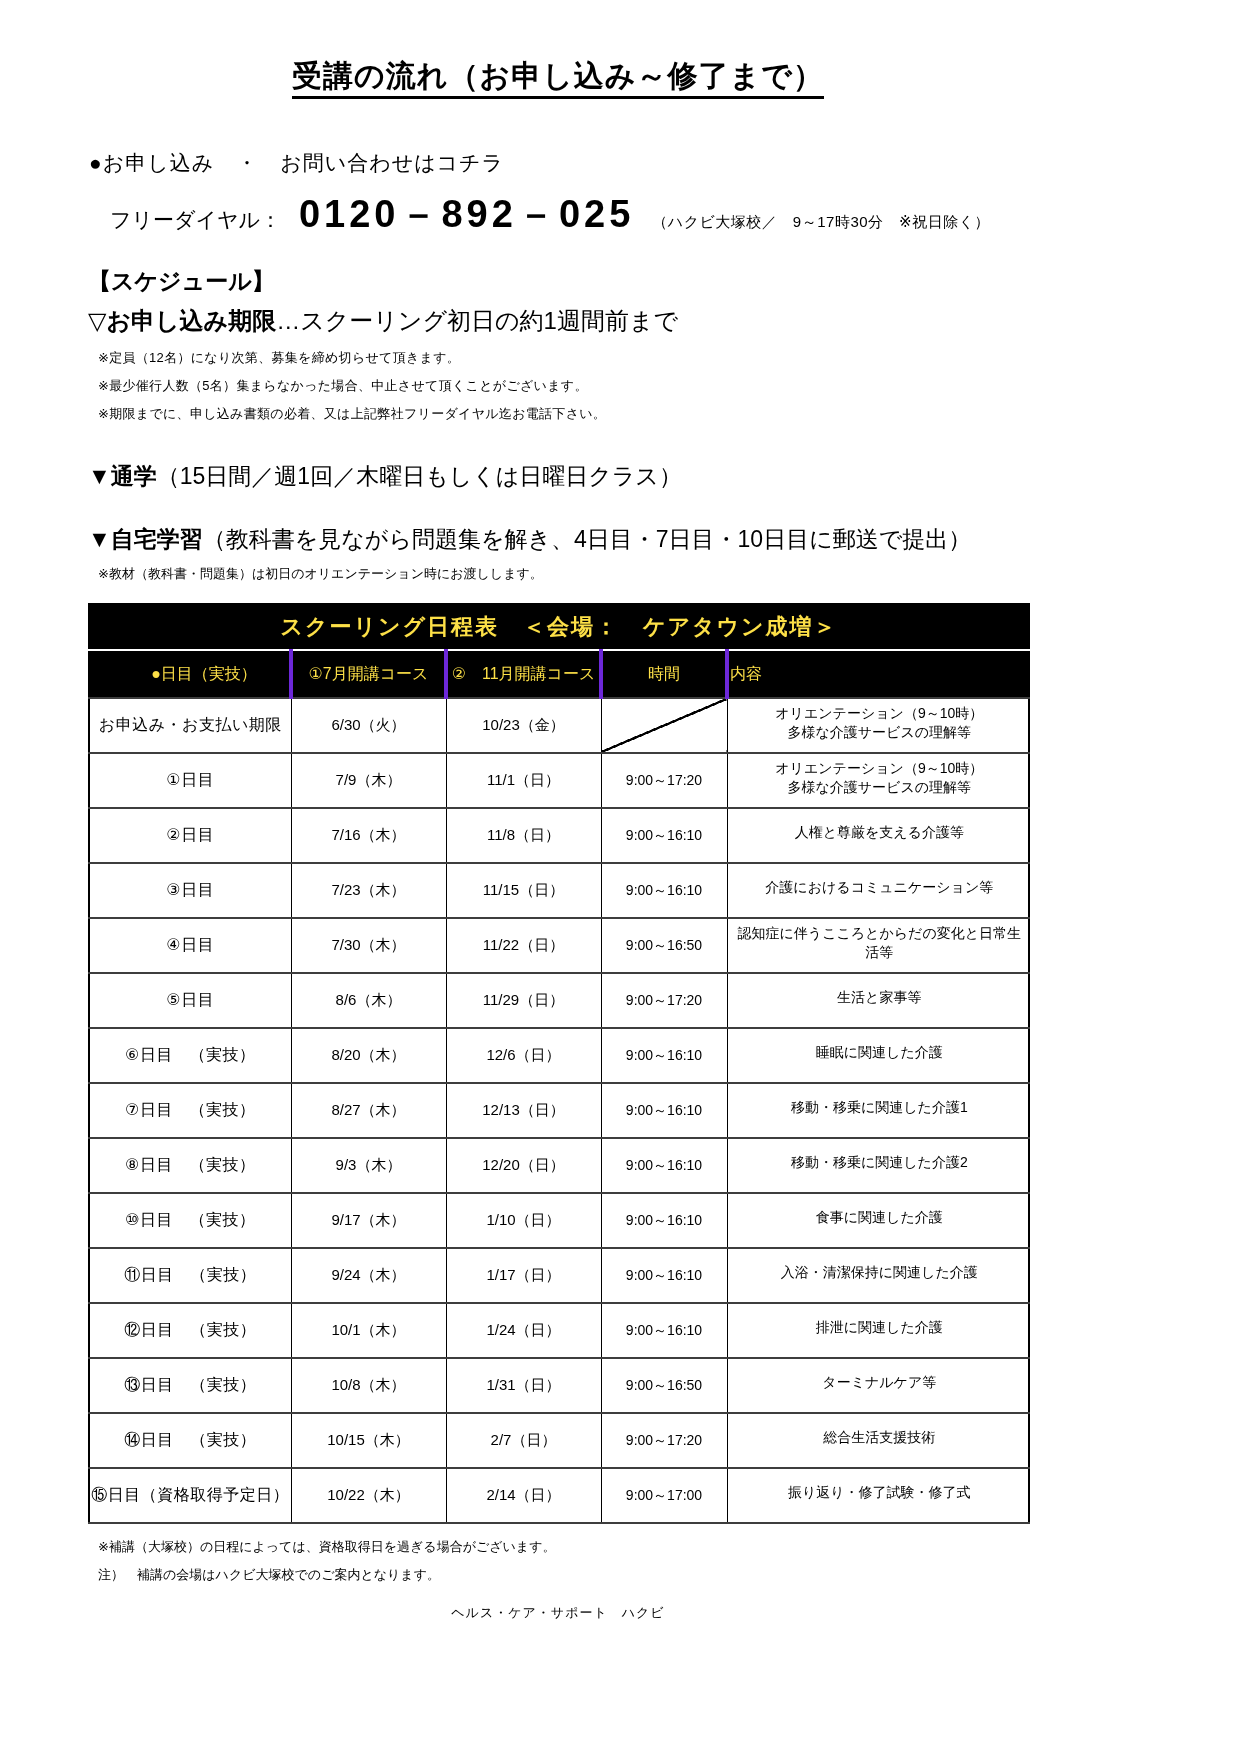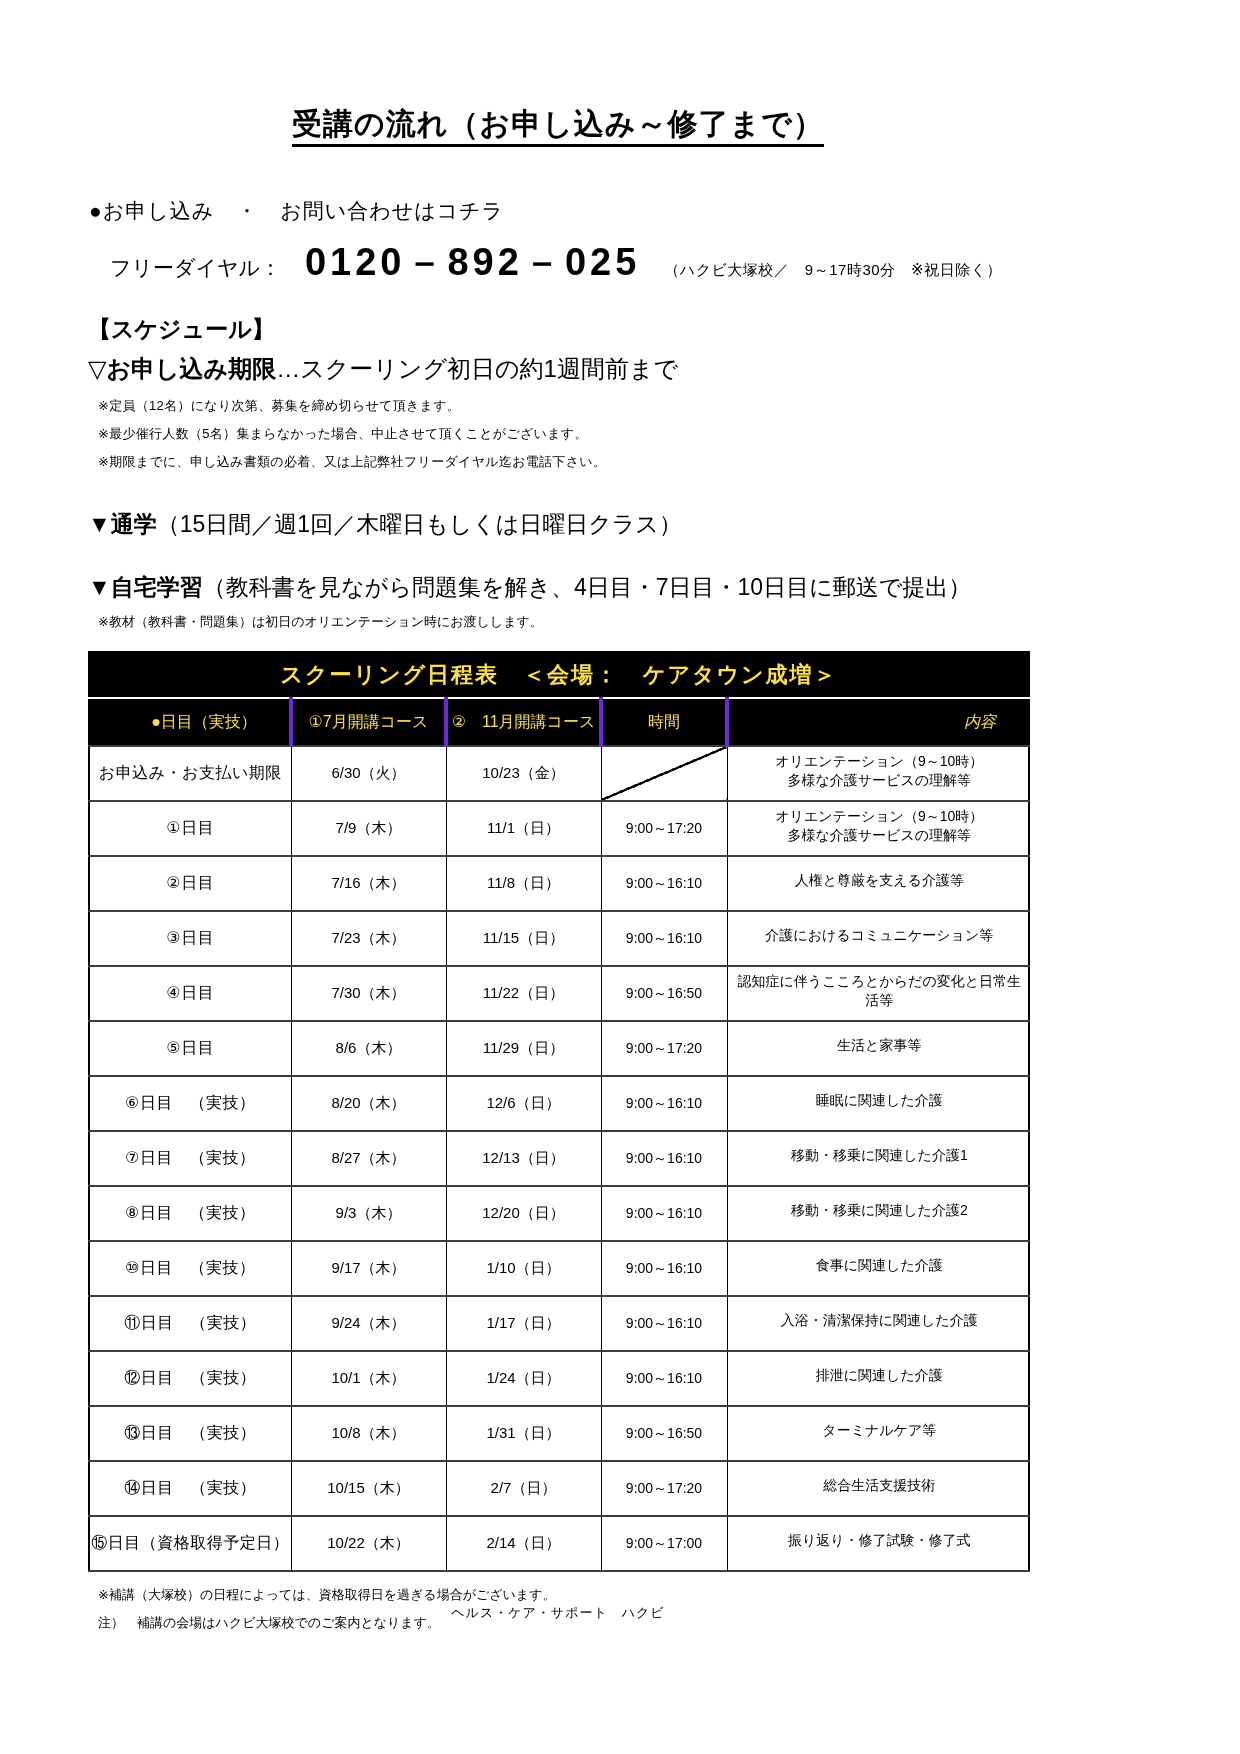--- a/index.html
+++ b/index.html
@@ -6,37 +6,37 @@
   .page{
     position:relative;
     width:1240px;height:1754px;
     background:#fff;color:#000;
     font-family:"Liberation Sans","DejaVu Sans",sans-serif;
     overflow:hidden;
   }
   .content{margin-left:88px;width:940px;}
 
   .doc-title{
-    margin:0;padding-top:104px;
+    margin:0;padding-top:56px;
     text-align:center;
     font-size:30px;font-weight:bold;
     letter-spacing:1px;
   }
   .doc-title span{
     border-bottom:3px solid #000;
     padding-bottom:4px;
   }
 
   .contact-heading{
     margin-top:52px;margin-left:1px;
     font-size:21px;letter-spacing:1px;
   }
   .dial-row{
     margin-top:12px;margin-left:22px;
-    display:flex;align-items:baseline;gap:24px;
+    display:flex;align-items:baseline;gap:18px;
   }
   .dial-label{font-size:21px;}
   .phone{font-size:38px;font-weight:600;letter-spacing:4px;}
   .phone-note{font-size:15px;letter-spacing:0.5px;}
 
   .sched-heading{margin-top:26px;font-size:23px;font-weight:bold;}
   .deadline{margin-top:8px;font-size:24px;}
   .deadline .lbl{font-weight:bold;}
   .small-notes{margin-top:12px;margin-left:10px;}
   .small-notes div{font-size:13px;margin-top:10px;letter-spacing:0.3px;}
@@ -63,21 +63,21 @@
   th.tbl-title{
     font-size:22px;letter-spacing:2px;
     height:42px;border-bottom:2px solid #fff;
   }
   tr.col-heads th{
     font-size:16px;font-weight:normal;
     height:44px;
     border-left:4px solid #6d28d9;border-right:1px solid #fff;
   }
   tr.col-heads th:first-child{border-left:none;padding-left:30px;}
-  tr.col-heads th:last-child{border-right:none;text-align:right;padding-right:32px;font-style:italic;}
+  tr.col-heads th:last-child{border-right:none;text-align:left;padding-right:32px;}
 
   tbody td{
     height:55px;box-sizing:border-box;
     border-left:1px solid #000;border-right:1px solid #000;
     border-top:2px solid #3d3d3d;border-bottom:2px solid #3d3d3d;
     text-align:center;vertical-align:middle;
     background:#fff;
   }
   td.day{font-size:16px;letter-spacing:0.5px;}
   td.date{font-size:15px;}

